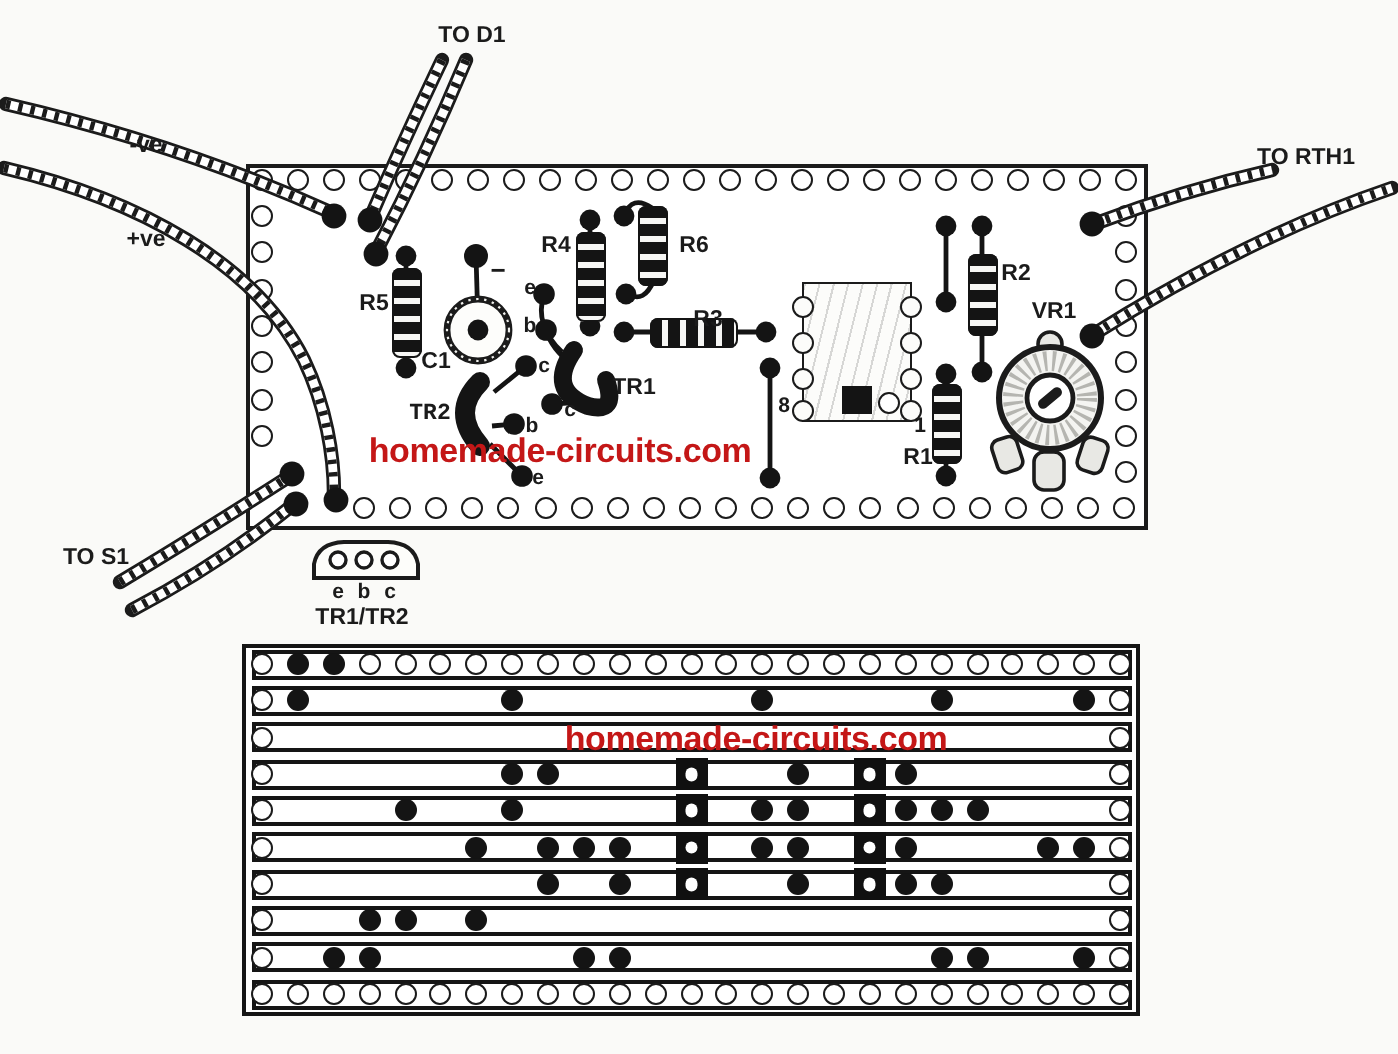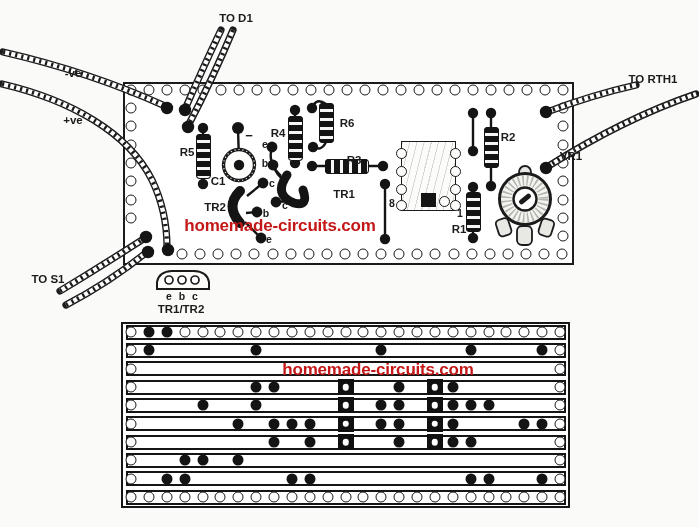--- a/index.html
+++ b/index.html
@@ -197,28 +197,28 @@
 
   <span class="lbl" style="left:73px;top:73px;">-ve</span>
   <span class="lbl" style="left:73px;top:120px;">+ve</span>
   <span class="lbl" style="left:236px;top:18px;">TO D1</span>
   <span class="lbl" style="left:653px;top:79px;">TO RTH1</span>
   <span class="lbl" style="left:48px;top:279px;">TO S1</span>
 
   <span class="lbl" style="left:187px;top:152px;">R5</span>
   <span class="lbl" style="left:218px;top:181px;">C1</span>
   <span class="lbl" style="left:249px;top:135px;font-size:13px;">−</span>
-  <span class="lbl" style="left:215px;top:207px;">TR2</span>
-  <span class="lbl" style="left:317px;top:194px;margin-left:27px;">TR1</span>
-  <span class="lbl" style="left:278px;top:133px;">R4</span>
+  <span class="lbl" style="left:215px;top:207px;font-family:Liberation Mono, monospace;">TR2</span>
+  <span class="lbl" style="left:317px;top:194px;">TR1</span>
+  <span class="lbl" style="left:278px;top:123px;">R4</span>
   <span class="lbl" style="left:347px;top:123px;">R6</span>
   <span class="lbl" style="left:354px;top:160px;">R3</span>
   <span class="lbl" style="left:508px;top:137px;">R2</span>
   <span class="lbl" style="left:459px;top:229px;">R1</span>
-  <span class="lbl" style="left:527px;top:156px;margin-left:44px;">VR1</span>
+  <span class="lbl" style="left:527px;top:156px;">VR1</span>
   <span class="lbl small" style="left:392px;top:203px;">8</span>
   <span class="lbl small" style="left:460px;top:213px;">1</span>
 
   <span class="lbl small" style="left:265px;top:144px;">e</span>
   <span class="lbl small" style="left:265px;top:163px;">b</span>
   <span class="lbl small" style="left:285px;top:205px;">c</span>
   <span class="lbl small" style="left:272px;top:183px;">c</span>
   <span class="lbl small" style="left:266px;top:213px;">b</span>
   <span class="lbl small" style="left:269px;top:239px;">e</span>
 

